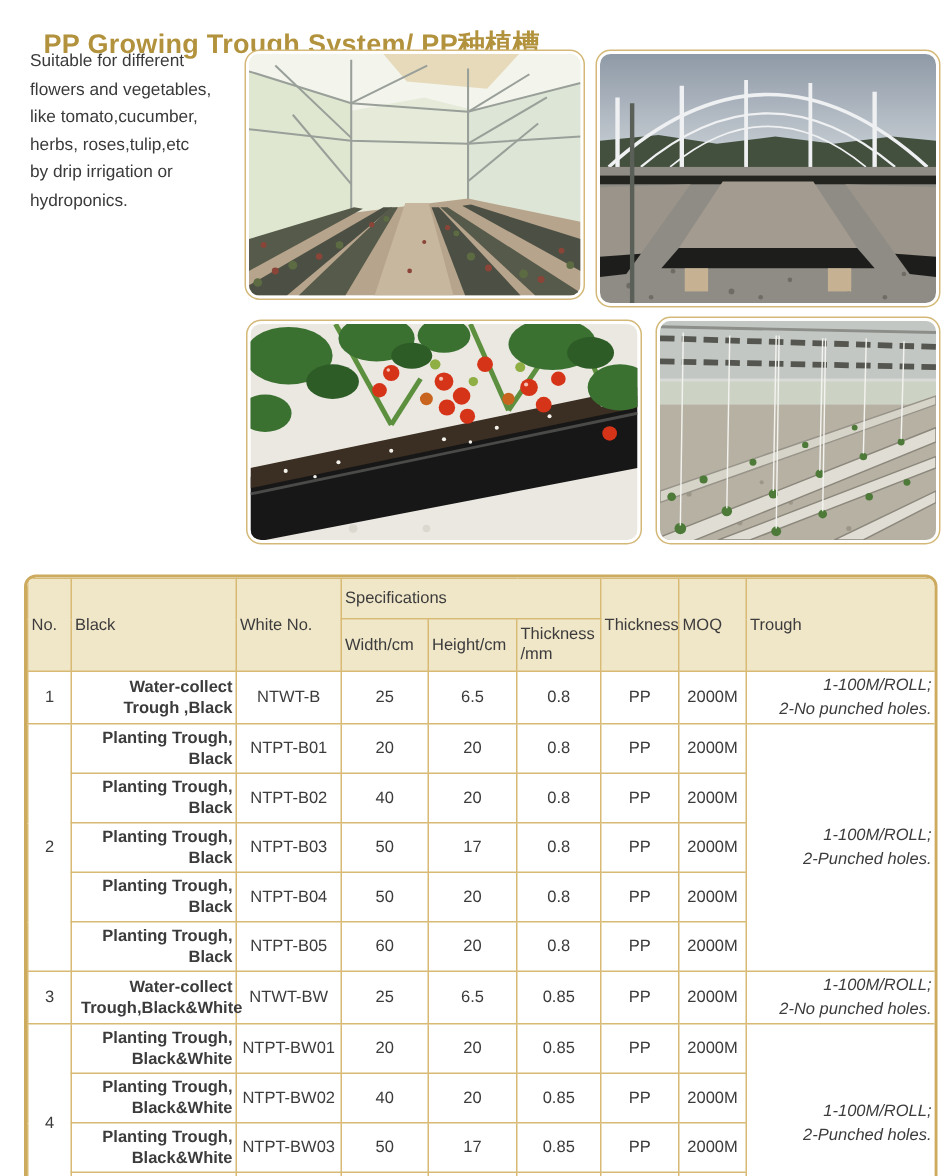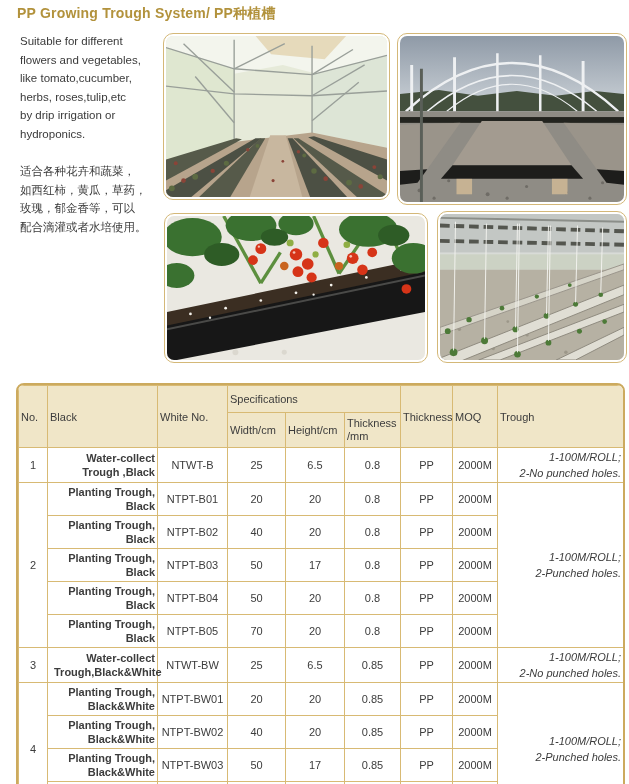--- a/index.html
+++ b/index.html
@@ -1,22 +1,22 @@
 <!DOCTYPE html>
 <html><head>
 <meta charset="utf-8">
 <style>
   html,body { margin:0; padding:0; background:#ffffff; }
   .page {
     position:relative; width:629px; height:784px; background:#fff;
     font-family:"Liberation Sans", sans-serif; color:#3c3c3c; overflow:hidden;
   }
   .page-title {
-    position:absolute; left:17px; top:5px; margin:0;
-    font-size:14px; font-weight:bold; color:#b2923c; letter-spacing:.2px;
+    position:absolute; left:17px; top:5px; margin:12px;
+    font-size:18px; font-weight:bold; color:#b2923c; letter-spacing:.2px;
   }
   .intro { position:absolute; left:20px; top:32px; width:142px; }
   .intro p { margin:0; font-size:11.5px; line-height:18.5px; white-space:pre-line; color:#3a3a3a; }
   .intro p.zh { margin-top:19px; }
 
   .photo {
     position:absolute; background:#fff; border:1px solid #d4b878;
     border-radius:10px; padding:2px; box-sizing:border-box;
   }
   .photo svg { display:block; width:100%; height:100%; border-radius:7px; }
@@ -46,24 +46,20 @@
 
   <h1 class="page-title">PP Growing Trough System/ PP种植槽</h1>
 
   <div class="intro">
     <p class="en">Suitable for different
 flowers and vegetables,
 like tomato,cucumber,
 herbs, roses,tulip,etc
 by drip irrigation or
 hydroponics.</p>
-    <p class="zh">适合各种花卉和蔬菜，
-如西红柿，黄瓜，草药，
-玫瑰，郁金香等，可以
-配合滴灌或者水培使用。</p>
   </div>
 
   <div class="photo photo1">
     <svg viewBox="0 0 227 167" preserveAspectRatio="none">
       <rect width="227" height="167" fill="#e6ead9"></rect>
       <polygon points="0,0 227,0 227,58 120,30 0,52" fill="#f3f5ed"></polygon>
       <polygon points="92,0 185,0 163,24 108,19" fill="#e6dabb"></polygon>
       <polygon points="0,12 70,34 70,110 0,133" fill="#dfe7d0"></polygon>
       <polygon points="227,20 150,40 150,100 227,116" fill="#dde5d6"></polygon>
       <g stroke="#999f99" stroke-width="1.4" fill="none">
@@ -375,21 +371,21 @@
           <td>50</td>
           <td>20</td>
           <td>0.8</td>
           <td>PP</td>
           <td>2000M</td>
         </tr>
         <tr>
           <td class="name">Planting Trough,
 Black</td>
           <td>NTPT-B05</td>
-          <td>70</td>
+          <td>60</td>
           <td>20</td>
           <td>0.8</td>
           <td>PP</td>
           <td>2000M</td>
         </tr>
 
         <tr>
           <td>3</td>
           <td class="name">Water-collect
 Trough,Black&amp;White</td>

